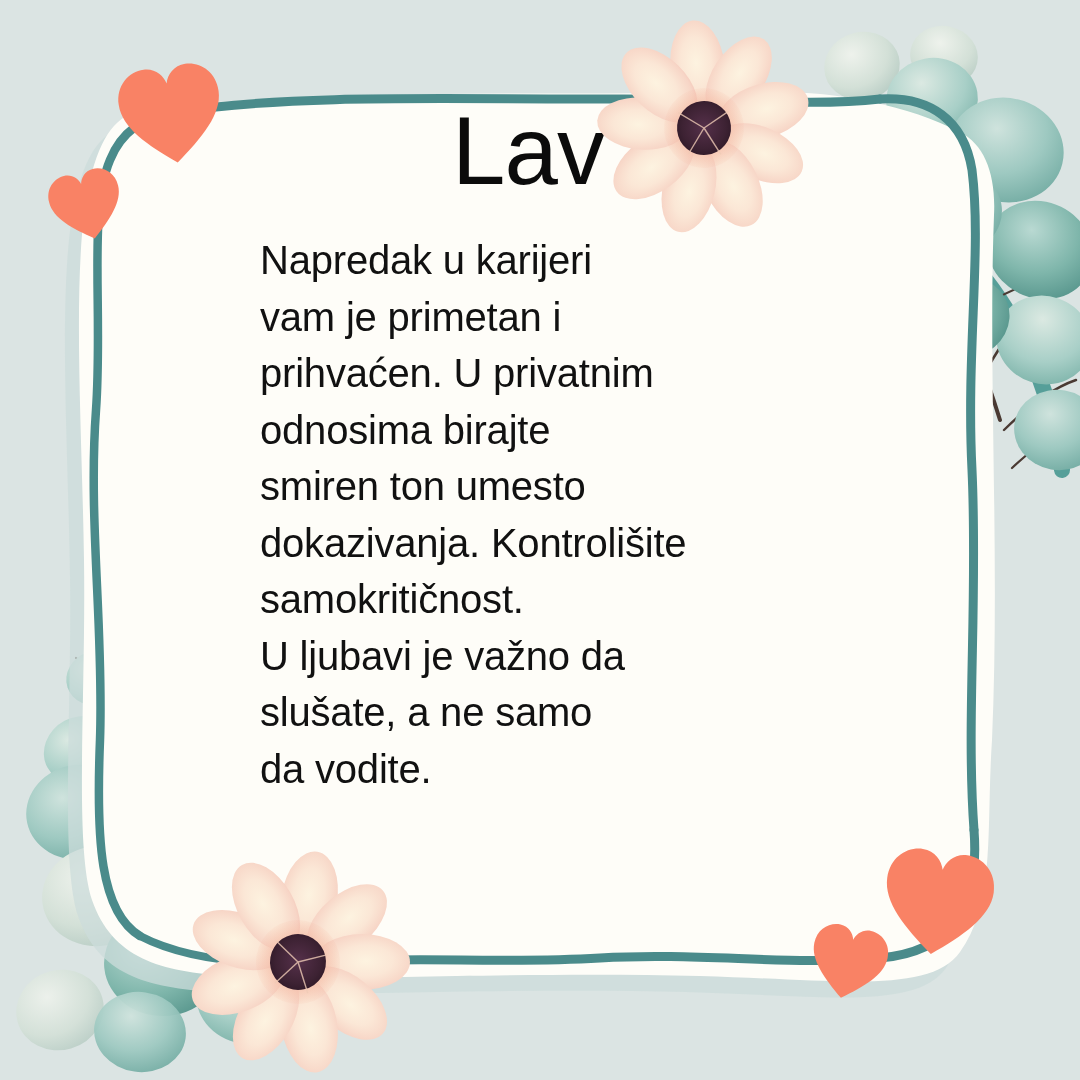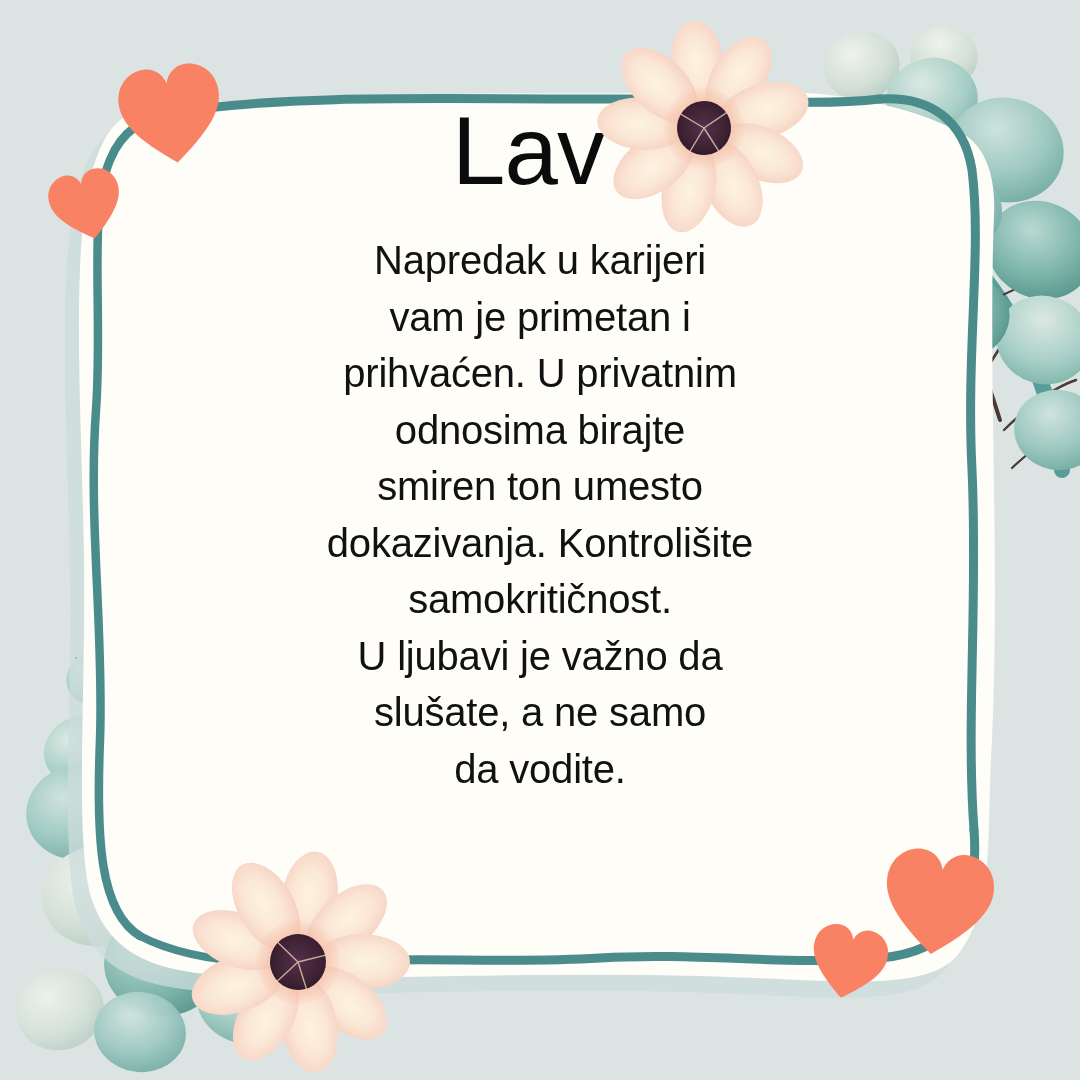--- a/index.html
+++ b/index.html
@@ -49,21 +49,20 @@
     color: #0b0b0b;
     letter-spacing: -1px;
     transform: translateX(-12px);
   }
   .body-text {
     position: absolute;
     left: 50%;
     top: 232px;
     transform: translateX(-50%);
     width: 560px;
-    text-align: center;
     font-size: 40px;
     line-height: 56.5px;
     font-weight: 400;
     color: #111111;
     white-space: pre-line;
     letter-spacing: -0.2px;
   }
 </style>
 </head>
 <body>

